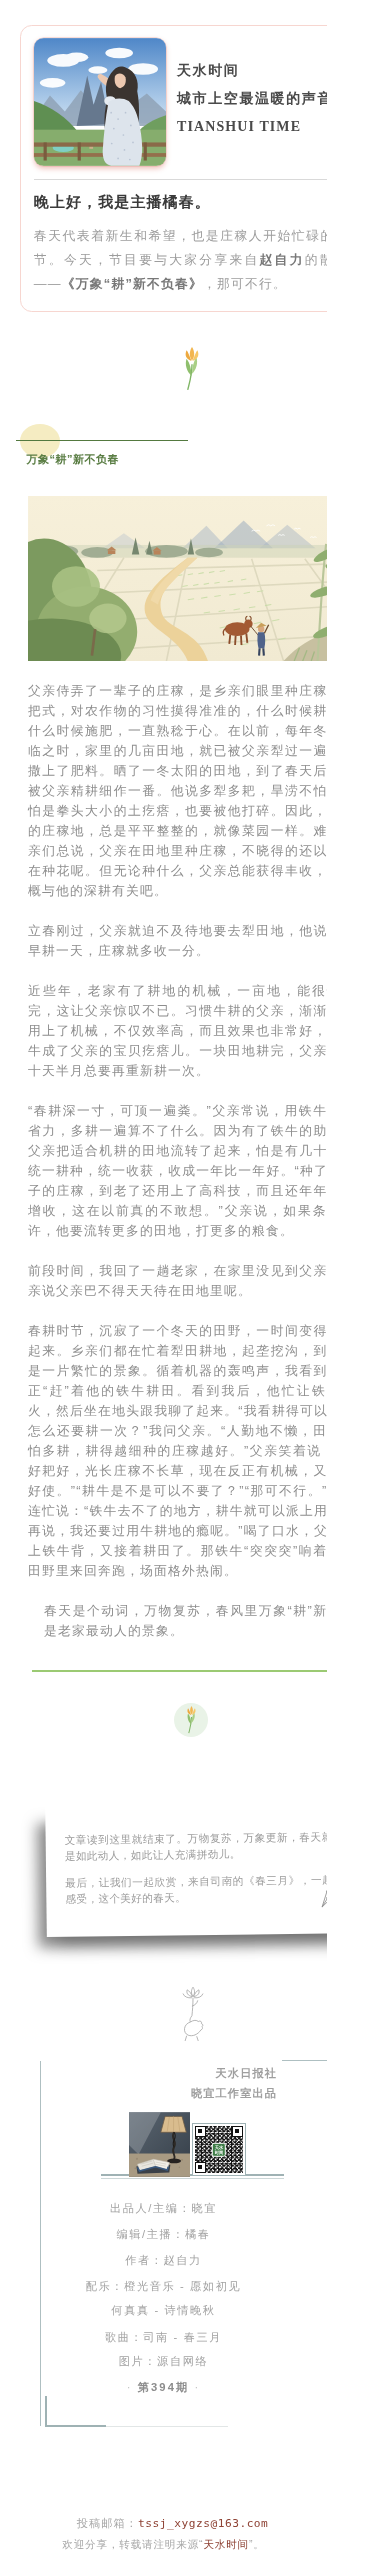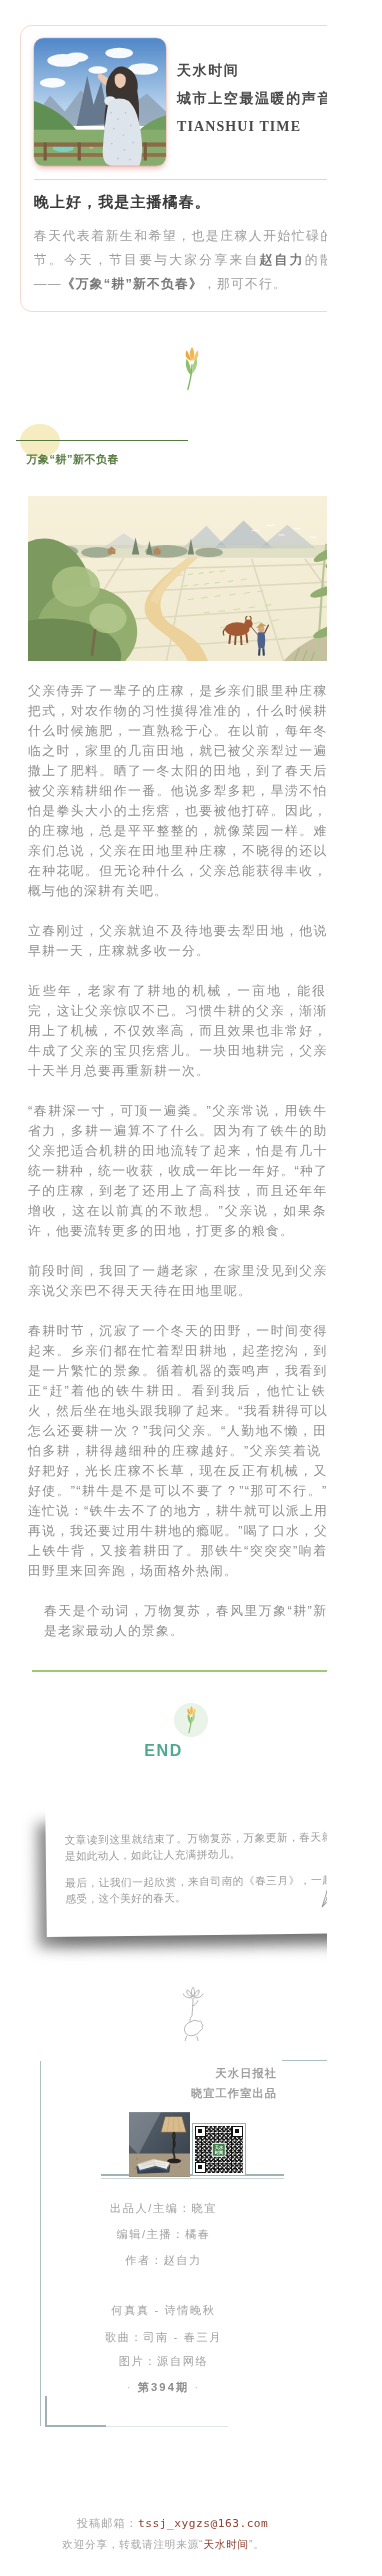--- a/index.html
+++ b/index.html
@@ -300,21 +300,20 @@
   <div class="end-circle">
     <svg width="19" height="32" viewBox="0 0 56 86">
       <path d="M28,34 C28,54 24,66 20,82" stroke="#7fb565" stroke-width="3" fill="none"></path>
       <path d="M28,52 C36,44 40,32 36,20 C31,30 28,40 28,52 Z" fill="#a9cf85"></path>
       <path d="M27,56 C18,48 14,34 18,24 C24,32 27,44 27,56 Z" fill="#8fbf6d"></path>
       <path d="M18,8 C14,16 16,24 27,28 C23,18 21,12 18,8 Z" fill="#eda93f"></path>
       <path d="M38,8 C42,16 40,24 29,28 C33,18 35,12 38,8 Z" fill="#f6c768"></path>
       <path d="M28,2 C23,9 22,20 28,27 C34,20 33,9 28,2 Z" fill="#f2b64f"></path>
     </svg>
   </div>
-  <div class="end-label">END</div>
 
   <div class="note-card">
     <p class="note-p">文章读到这里就结束了。万物复苏，万象更新，春天就是如此动人，如此让人充满拼劲儿。</p>
     <p class="note-p">最后，让我们一起欣赏，来自司南的《春三月》，一起感受，这个美好的春天。</p>
     <div class="pen-icon">
       <svg width="48" height="74" viewBox="0 0 100 140">
         <g transform="rotate(32 50 70)" stroke="#8f8f8f" stroke-width="1.6" fill="#ffffff">
           <rect x="43" y="14" width="14" height="60" rx="6"></rect>
           <path d="M57,20 L57,48" fill="none"></path>
           <rect x="43" y="74" width="14" height="8" fill="#dcdcdc"></rect>
@@ -409,20 +408,21 @@
       <div class="qr-badge">
         <div>天水</div>
         <div>时间</div>
       </div>
     </div>
   </div>
 
   <div class="credit" style="top:2201px;">出品人/主编：晓宜</div>
   <div class="credit" style="top:2227px;">编辑/主播：橘春</div>
   <div class="credit" style="top:2253px;">作者：赵自力</div>
+  <div class="credit" style="top:2279px;">配乐：橙光音乐 - 愿如初见</div>
   <div class="credit" style="top:2303px;">何真真 - 诗情晚秋</div>
   <div class="credit" style="top:2330px;">歌曲：司南 - 春三月</div>
   <div class="credit" style="top:2354px;">图片：源自网络</div>
   <div class="issue-line"><span class="dot">·</span> <span>第394期</span> <span class="dot">·</span></div>
 
   <div class="contact"><span>投稿邮箱：</span><span class="email">tssj_xygzs@163.com</span></div>
   <div class="share"><span>欢迎分享，转载请注明来源“</span><span class="brand">天水时间</span><span>”。</span></div>
 
 </div>
 

